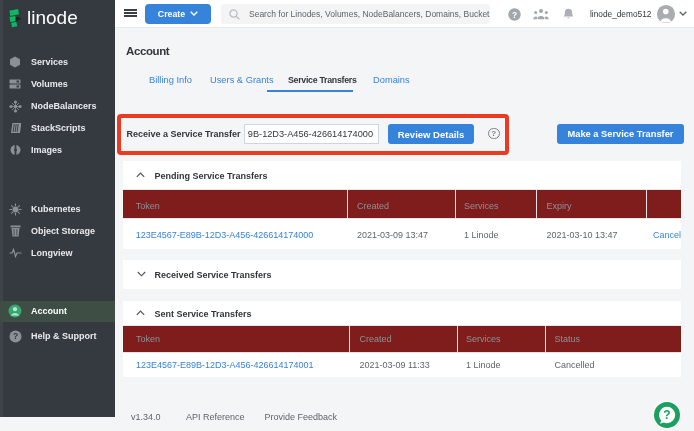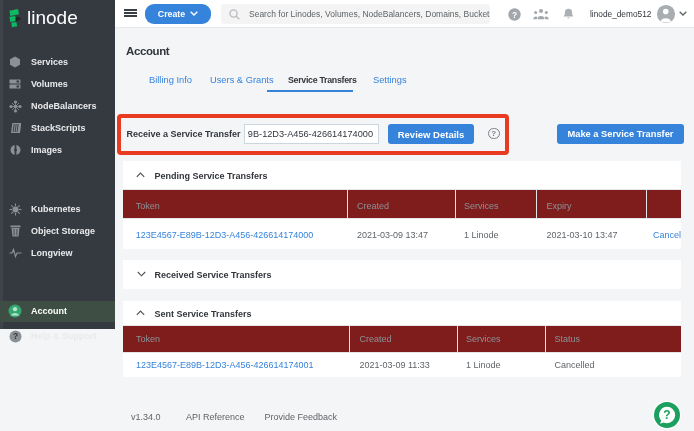--- a/index.html
+++ b/index.html
@@ -1,31 +1,31 @@
 <!DOCTYPE html>
 <html><head>
 <meta charset="utf-8">
 <style>
 * { margin:0; padding:0; box-sizing:border-box; }
 html,body { width:694px; height:431px; overflow:hidden; font-family:"Liberation Sans", sans-serif; background:#f4f5f6; }
 .abs { position:absolute; }
 
-#sidebar { left:0; top:0; width:115px; height:329px; background:#353a41; }
+#sidebar { left:0; top:0; width:115px; height:417px; background:#353a41; }
 #sidebar .rail { position:absolute; left:0; top:0; width:3px; height:431px; background:rgba(255,255,255,0.05); }
 .logo { position:absolute; left:8px; top:9px; }
 .logotext { position:absolute; left:27px; top:7px; color:#fff; font-size:19px; font-weight:400; letter-spacing:0px; }
 .navitem { position:absolute; left:0; width:115px; height:22px; }
 .navitem .ic { position:absolute; left:8px; top:50%; transform:translateY(-50%); width:14px; height:14px; display:flex; align-items:center; justify-content:center; }
 .navitem .lb { position:absolute; left:31px; top:50%; transform:translateY(-50%); color:#e9eaec; font-size:9px; font-weight:600; white-space:nowrap; }
 .navitem.active { background:#3E4E44; }
 
 #topbar { left:115px; top:0; width:579px; height:28px; background:#fff; border-bottom:1px solid #e8eaed; }
 .burger { position:absolute; left:124px; top:9px; width:13px; height:10px; }
 .burger div { height:1.6px; background:#3a3f46; margin-bottom:1.6px; }
-.createbtn { position:absolute; left:145px; top:3.5px; width:66px; height:20.5px; background:#3683dc; border-radius:9px; color:#fff; font-size:8.8px; font-weight:700; display:flex; align-items:center; justify-content:center; gap:5px; }
+.createbtn { position:absolute; left:145px; top:3.5px; width:66px; height:20.5px; background:#3683dc; border-radius:4px; color:#fff; font-size:8.8px; font-weight:700; display:flex; align-items:center; justify-content:center; gap:5px; }
 .searchbar { position:absolute; left:221px; top:4px; width:269px; height:20px; background:#f4f4f4; border-radius:3px; overflow:hidden; }
 .searchbar .ph { position:absolute; left:28px; top:50%; transform:translateY(-50%); color:#5e6469; font-size:9px; white-space:nowrap; }
 .topic { position:absolute; top:0; height:28px; display:flex; align-items:center; justify-content:center; }
 .username { position:absolute; left:590px; top:0; height:28px; display:flex; align-items:center; color:#32363c; font-size:8.3px; }
 .avatar { position:absolute; left:657px; top:5px; width:17.5px; height:17.5px; border-radius:50%; background:#a9adb2; overflow:hidden; }
 
 .h1 { position:absolute; left:126px; top:44.5px; font-size:11.5px; font-weight:700; letter-spacing:-0.4px; color:#32363c; }
 .tab { position:absolute; top:75px; font-size:9.3px; color:#3683dc; white-space:nowrap;margin-left:13px; }
 .tab.active { color:#32363c; font-weight:700; font-size:8.8px; letter-spacing:-0.28px; }
 .tabline { position:absolute; left:266.5px; top:90px; width:86px; height:2.2px; background:#3683dc; }
@@ -233,21 +233,21 @@
     </svg>
 </div>
 <svg class="abs" style="left:679px;top:11px" width="8" height="5" viewBox="0 0 8 5" fill="none" stroke="#606469" stroke-width="1.3">
     <polyline points="0.7,0.7 4,4 7.3,0.7"></polyline>
   </svg>
 
 <div class="h1">Account</div>
 <div class="tab" style="left:136px">Billing Info</div>
 <div class="tab" style="left:197px">Users &amp; Grants</div>
 <div class="tab active" style="left:275px">Service Transfers</div>
-<div class="tab" style="left:360px">Settings</div>
+<div class="tab" style="left:360px">Domains</div>
 <div class="tabline"></div>
 
 <div class="rlabel">Receive a Service Transfer</div>
 <div class="rinput">9B-12D3-A456-426614174000</div>
 <div class="bluebtn" style="left:388px;top:124px;width:86px;height:20px;font-size:9.5px;">Review Details</div>
 <div class="qmark">?</div>
 <div class="bluebtn" style="left:557px;top:123.5px;width:127px;height:20px;font-size:9.3px;">Make a Service Transfer</div>
 <div class="redbox"></div>
 
 <div class="panel" style="top:161px;height:87.5px;">

